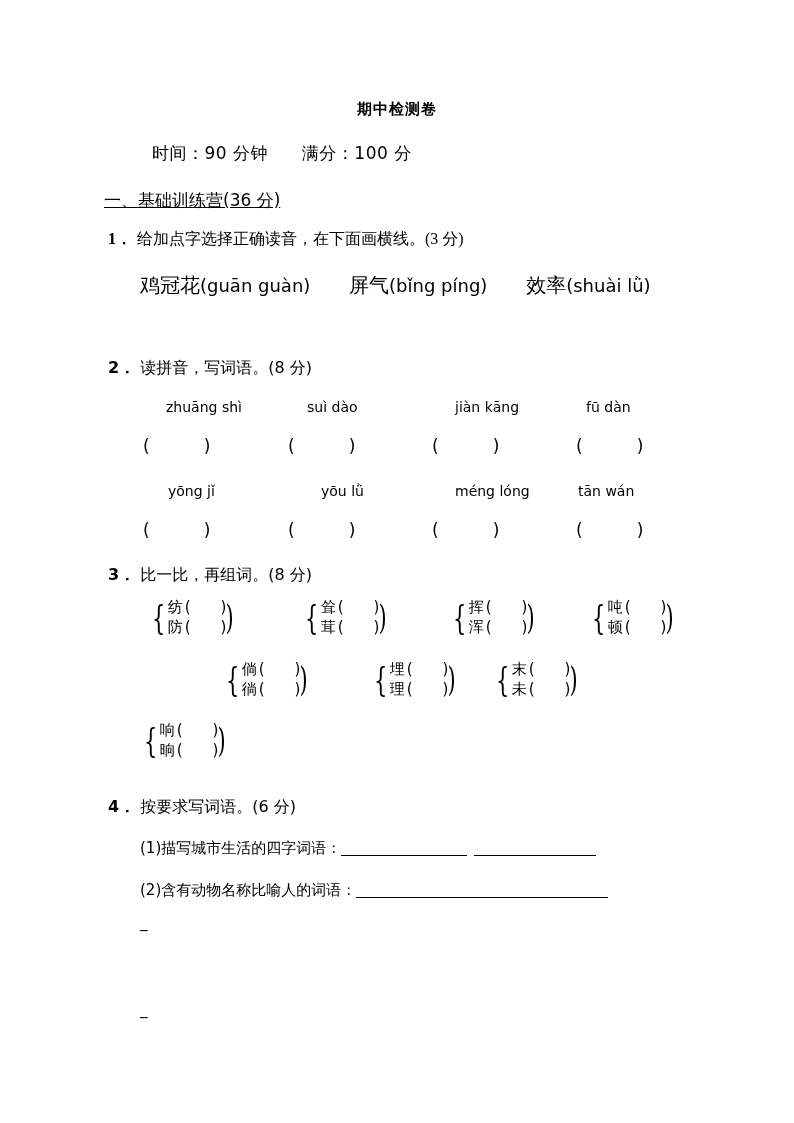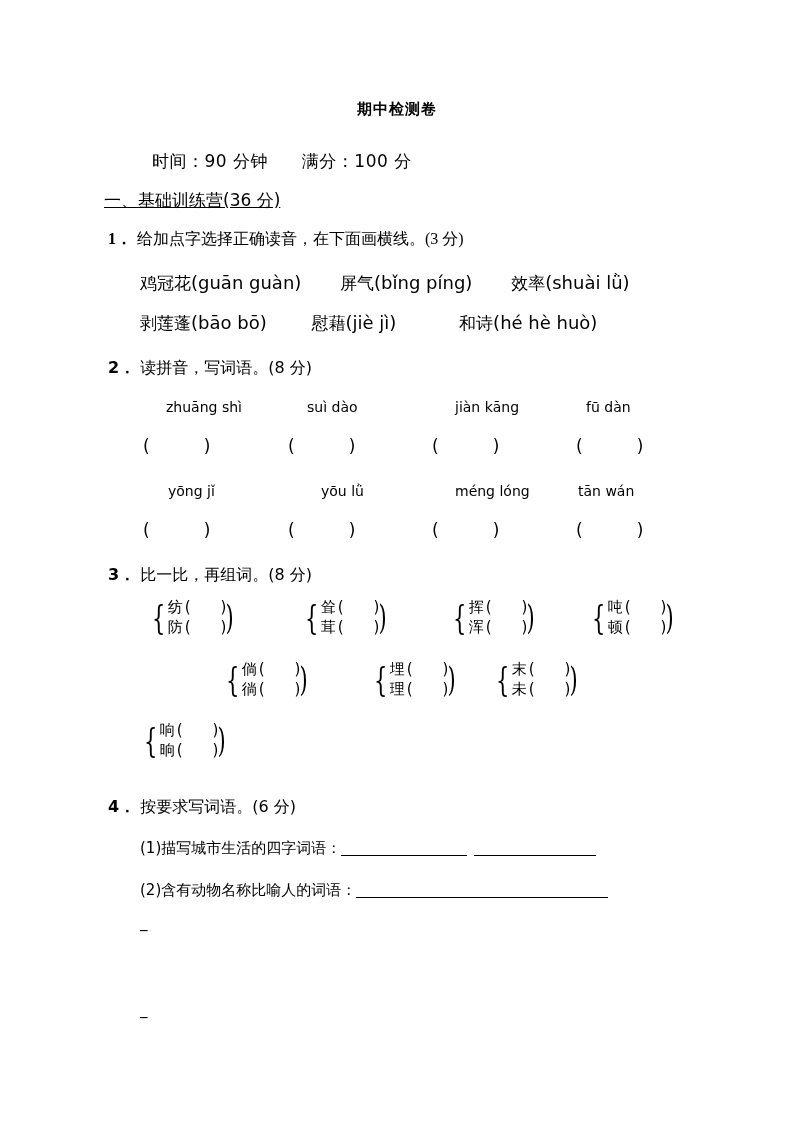--- a/index.html
+++ b/index.html
@@ -34,21 +34,20 @@
     letter-spacing: 1px;
   }
 
   
   .meta-line {
     position: absolute;
     top: 142px;
     left: 152px;
     font-size: 17px;
     letter-spacing: 0.5px;
-    margin-top: 8px;
   }
   .meta-line .gap {
     display: inline-block;
     width: 22px;
   }
 
   
   .section-head {
     position: absolute;
     left: 104px;
@@ -70,21 +69,21 @@
   
   .choice-row {
     position: absolute;
     left: 140px;
     font-size: 15px;
     white-space: nowrap;
   }
   .choice-item {
     display: inline-block;
   }
-  .choice-item .han { font-size: 17px; }
+  .choice-item .han { font-size: 20px; }
   .choice-item .py  { font-size: 18px; }
 
   
   .py-row {
     position: absolute;
     font-size: 14px;
     white-space: nowrap;
   }
   .py-cell {
     position: absolute;
@@ -187,31 +186,20 @@
       <span class="han">鸡冠花</span><span class="py">(guān  guàn)</span>
     </span>
     <span class="choice-item" style="margin-right:34px;">
       <span class="han">屏气</span><span class="py">(bǐng  píng)</span>
     </span>
     <span class="choice-item">
       <span class="han">效率</span><span class="py">(shuài  lǜ)</span>
     </span>
   </div>
 
-  <div class="choice-row" style="top:312px;">
-    <span class="choice-item" style="margin-right:40px;">
-      <span class="han">剥莲蓬</span><span class="py">(bāo   bō)</span>
-    </span>
-    <span class="choice-item" style="margin-right:58px;">
-      <span class="han">慰藉</span><span class="py">(jiè  jì)</span>
-    </span>
-    <span class="choice-item">
-      <span class="han">和诗</span><span class="py">(hé  hè  huò)</span>
-    </span>
-  </div>
 
   <div class="q-num" style="top:358px;">
     <span class="idx">2．</span><span>读拼音，写词语。(8 分)</span>
   </div>
 
   <div class="py-row" style="top:399px; left:0; width:794px; height:20px;">
     <span class="py-cell" style="left:166px;">zhuāng shì</span>
     <span class="py-cell" style="left:307px;">suì dào</span>
     <span class="py-cell" style="left:455px;">jiàn kāng</span>
     <span class="py-cell" style="left:586px;">fū dàn</span>

